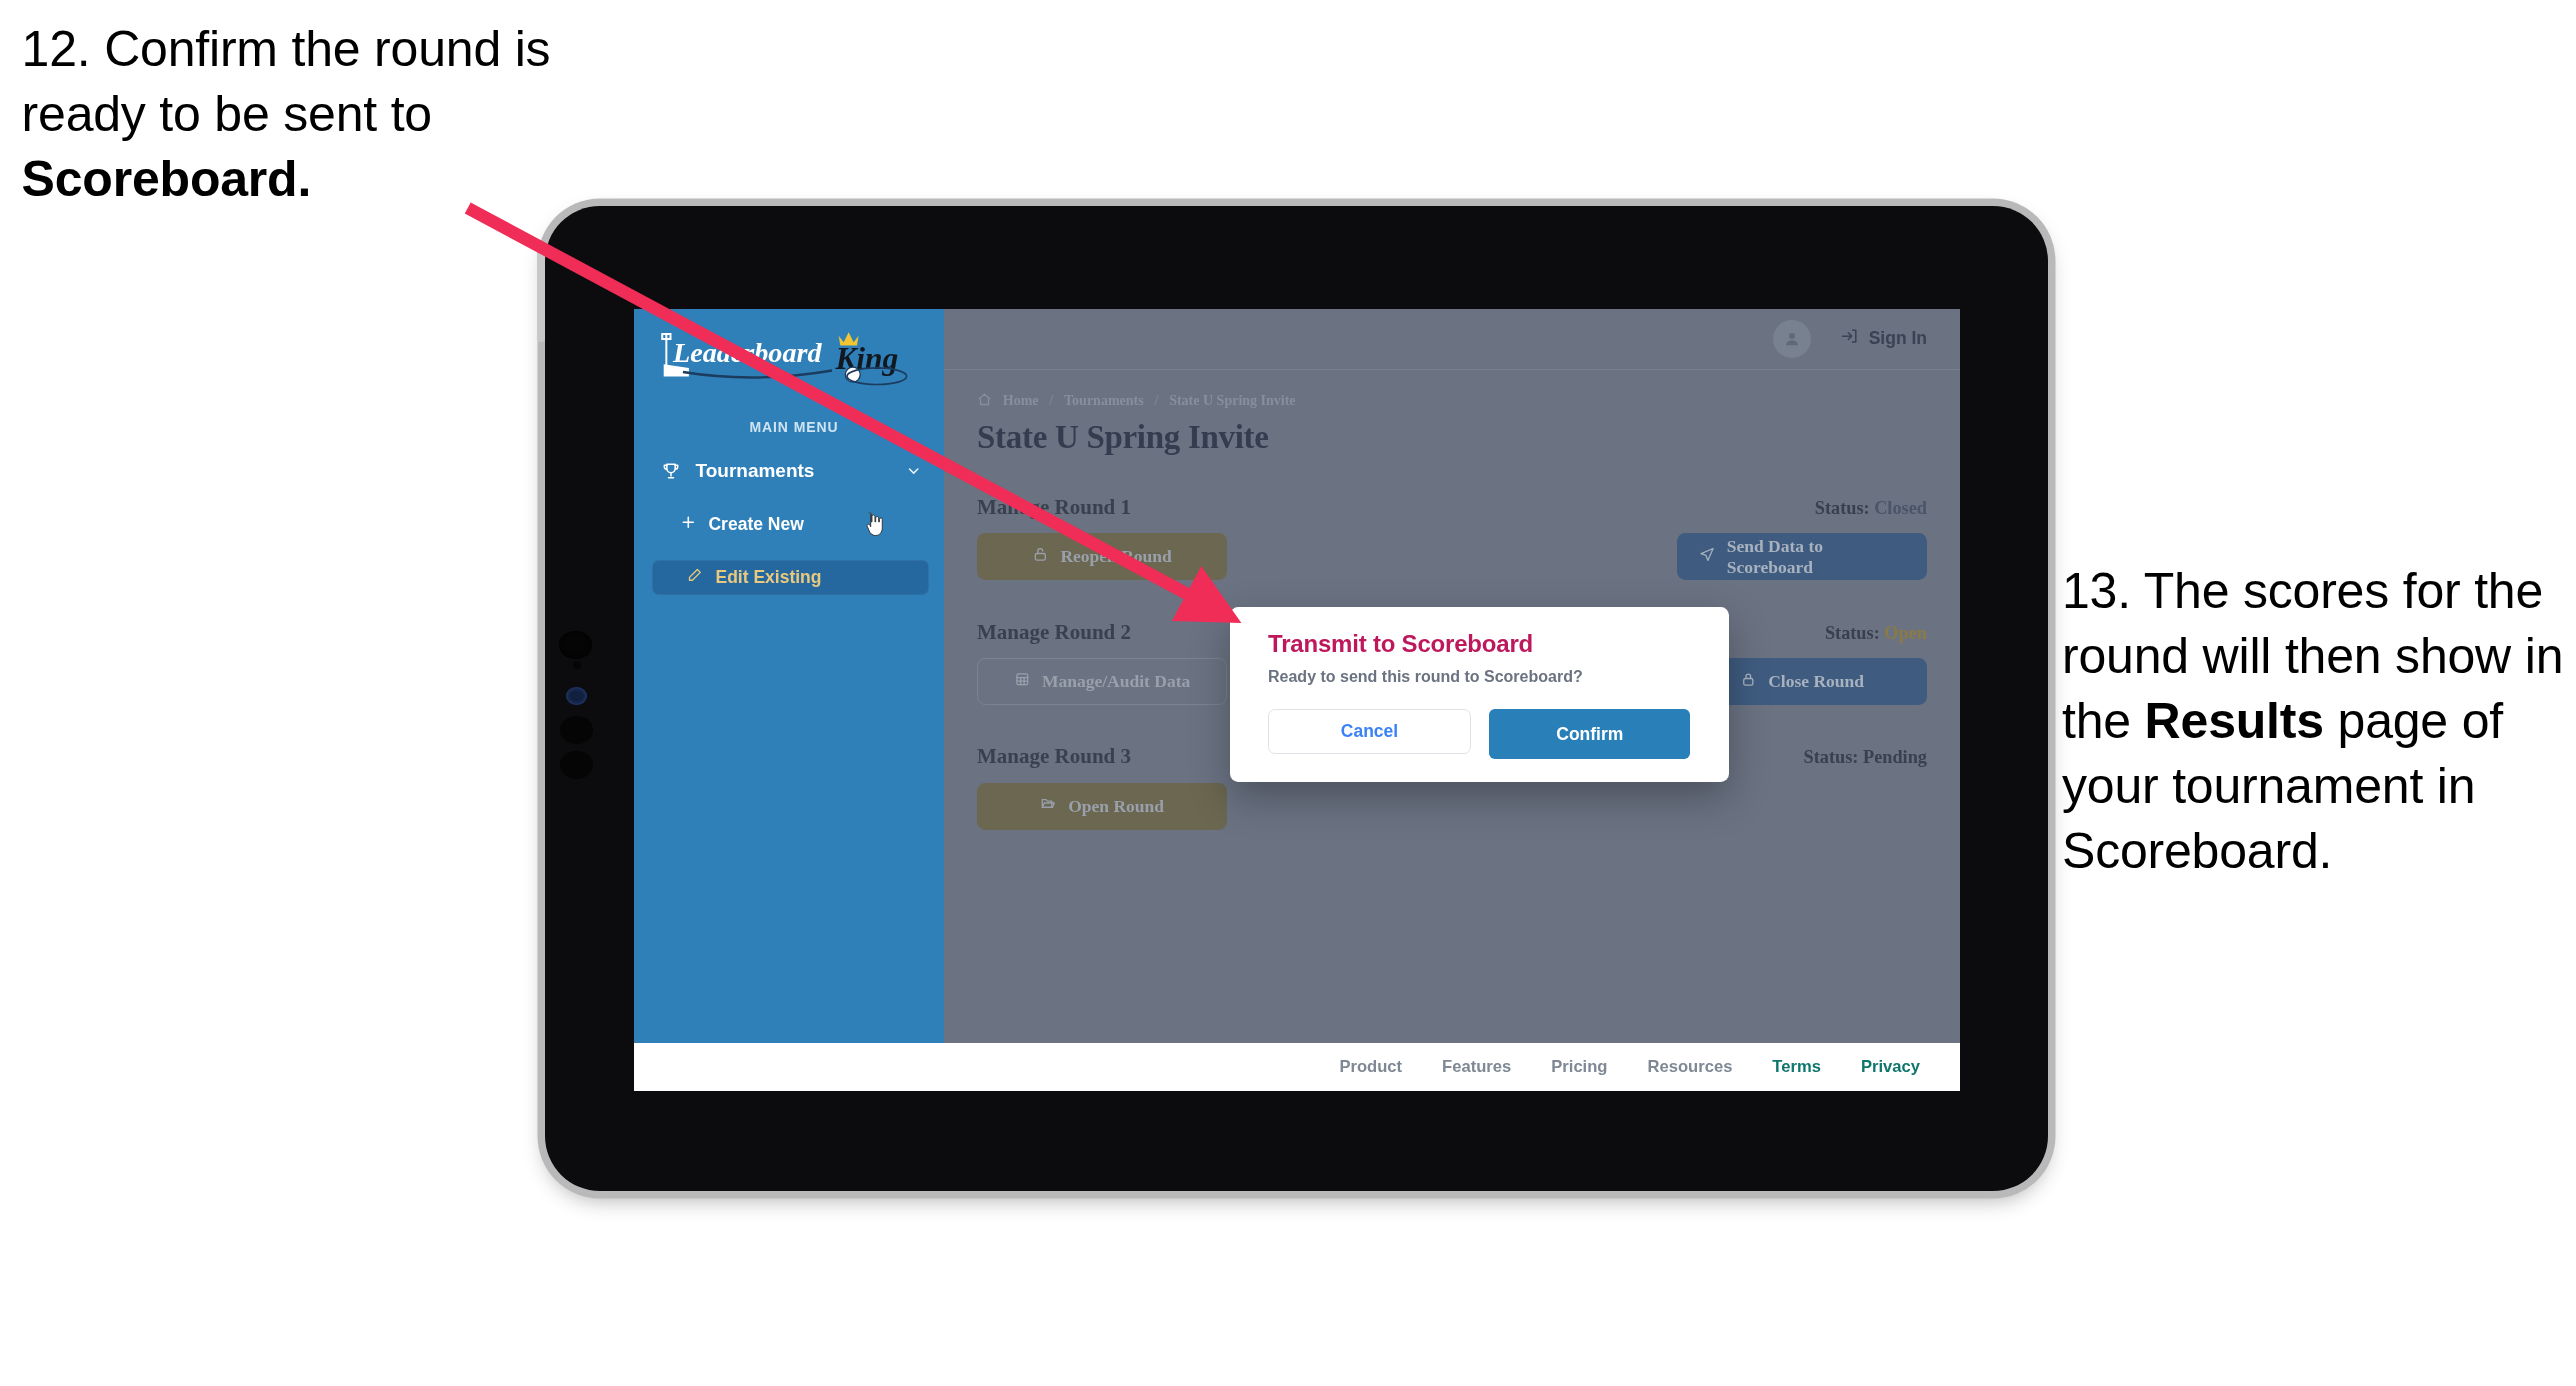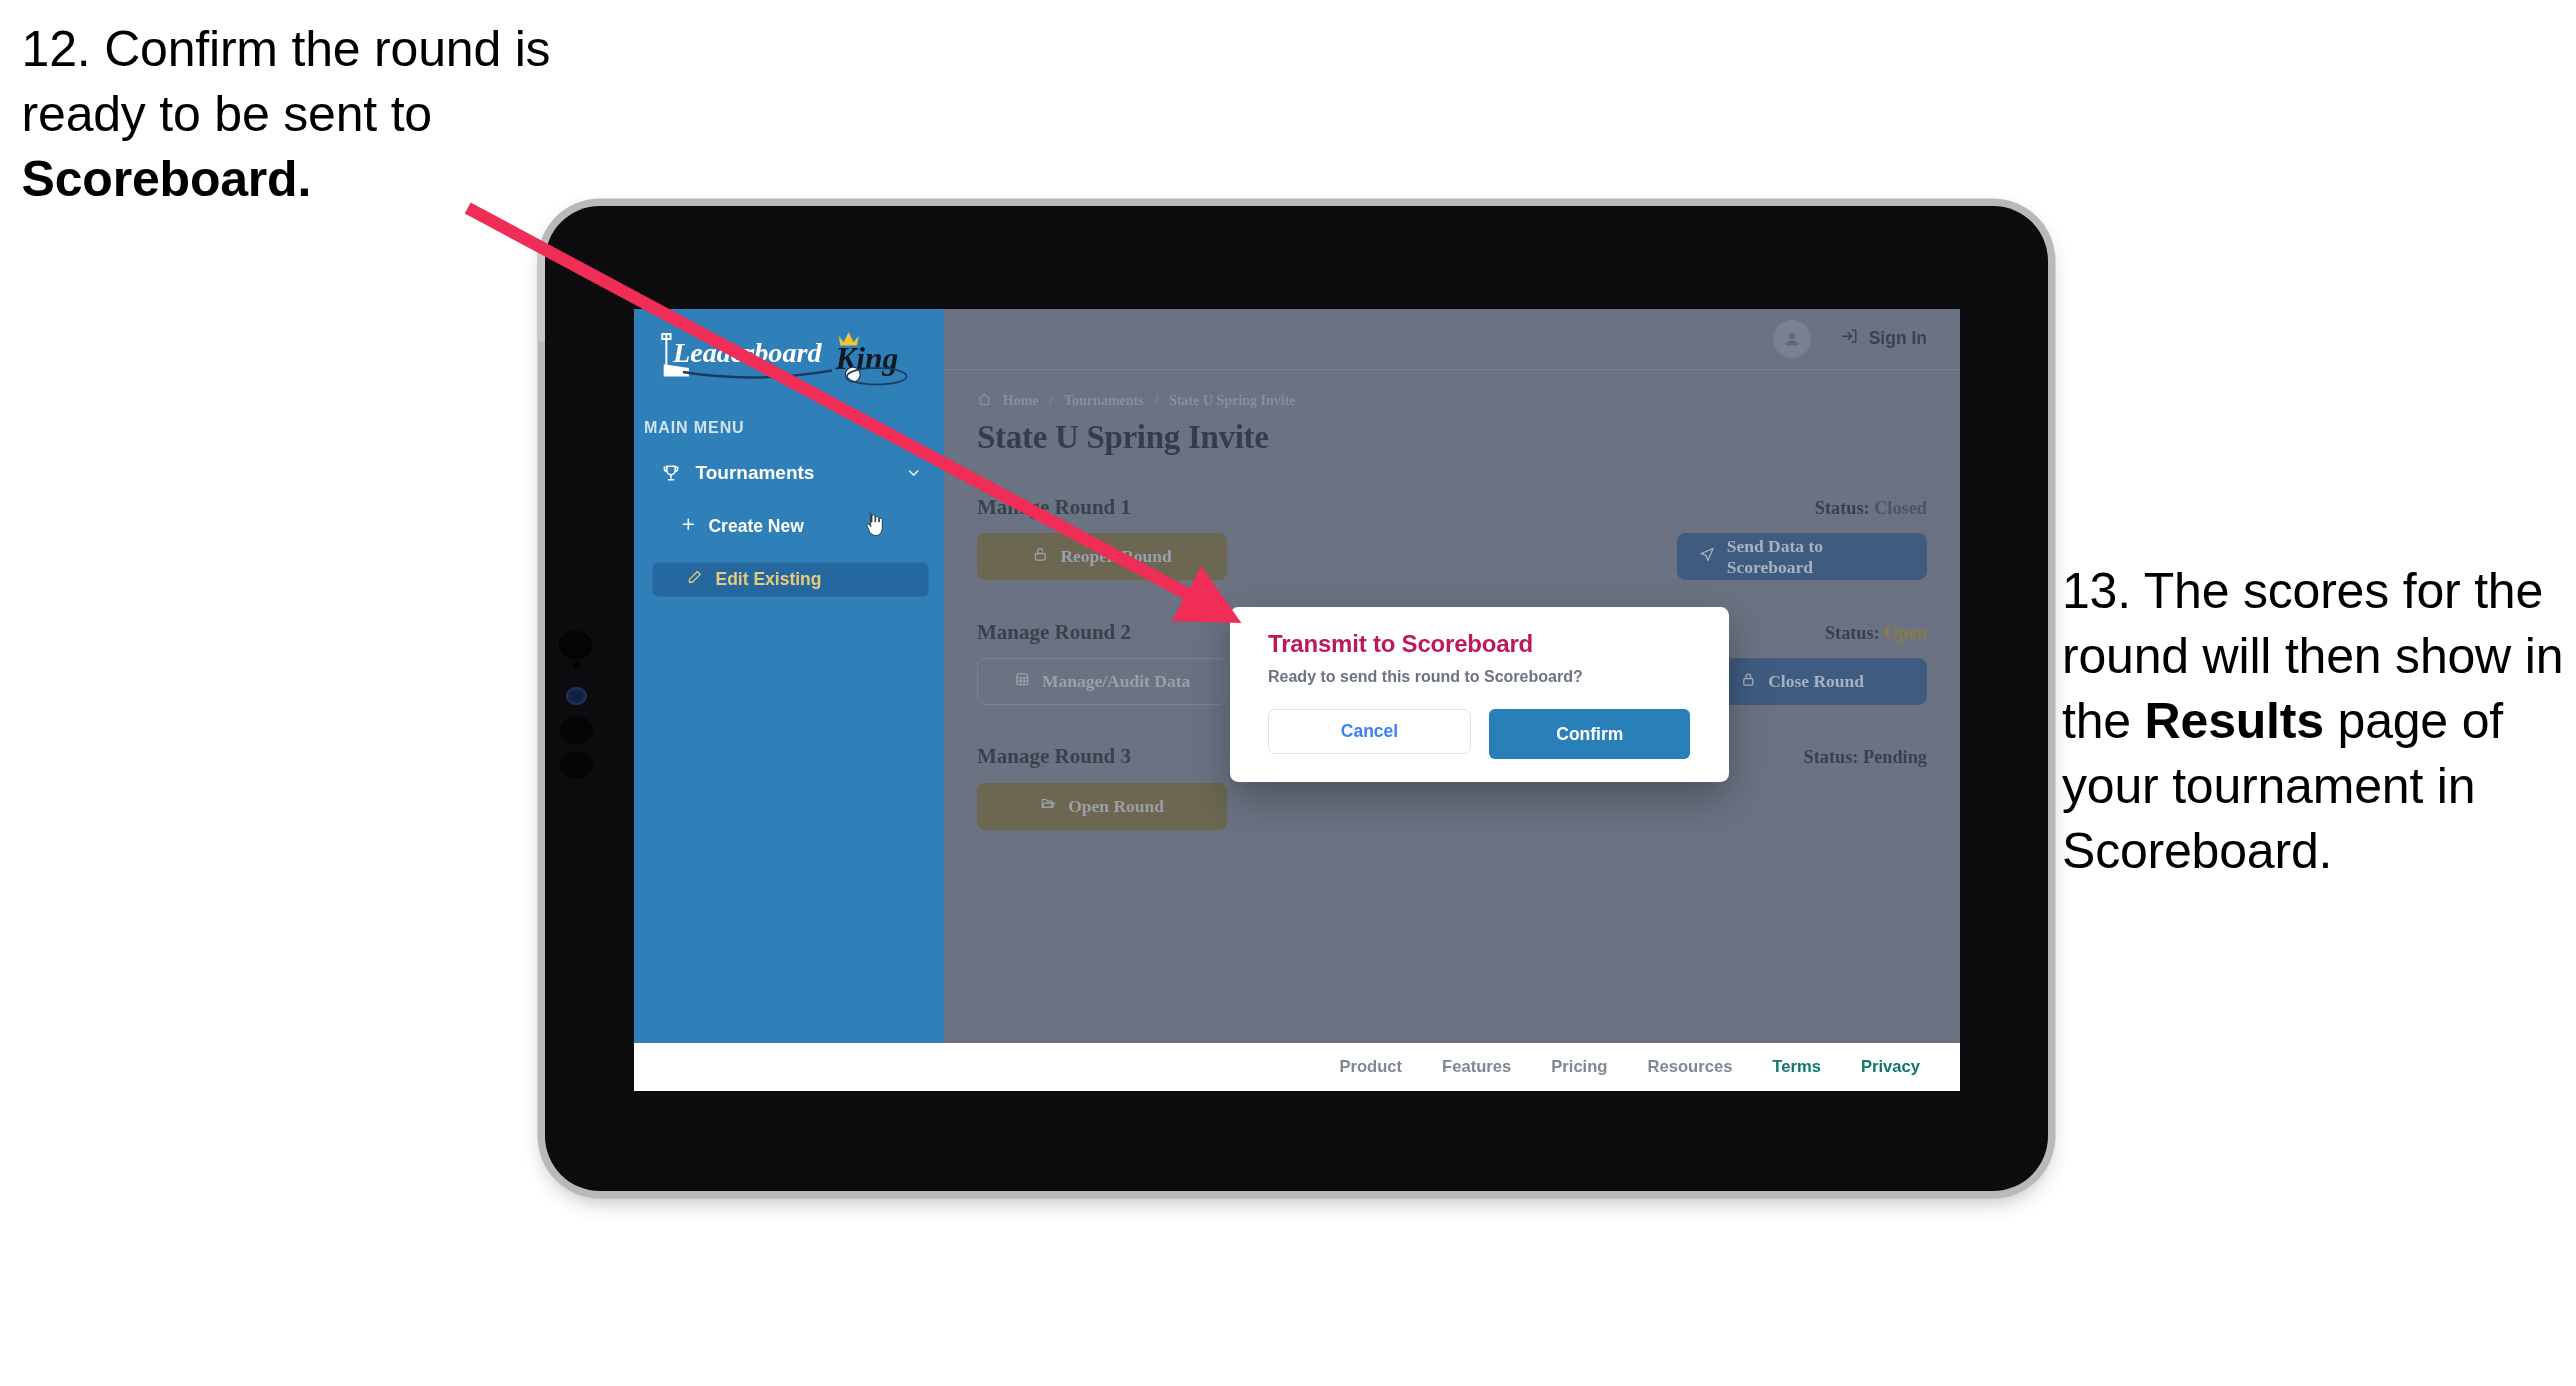--- a/index.html
+++ b/index.html
@@ -62,22 +62,23 @@
   }
   #screen-inner{display:flex;flex:1;min-height:0;position:relative;}
 
   
   #sidebar{
     width:310px;background:#2f80b9;flex:0 0 310px;
     position:relative;
   }
   #logo{margin:20px 0 0 20px;width:265px;height:58px;position:relative;}
   .menu-label{
-    color:#cfe4f3;font-size:16px;font-weight:700;letter-spacing:0.9px;
+    color:#cfe4f3;font-size:14px;font-weight:700;letter-spacing:0.9px;
     margin:32px 0 0 10px;
+    text-align:center;
   }
   .nav-item{
     display:flex;align-items:center;gap:13.3px;
     color:#ffffff;font-size:19px;font-weight:600;
     margin:18.3px 15px 0 18.3px;padding:6.7px 8.3px;border-radius:6.7px;
   }
   .nav-item .ico{width:21.6px;height:21.6px;display:flex;align-items:center;justify-content:center;}
   .nav-sub{
     display:flex;align-items:center;gap:11.6px;
     color:#ffffff;font-size:17.5px;font-weight:600;

